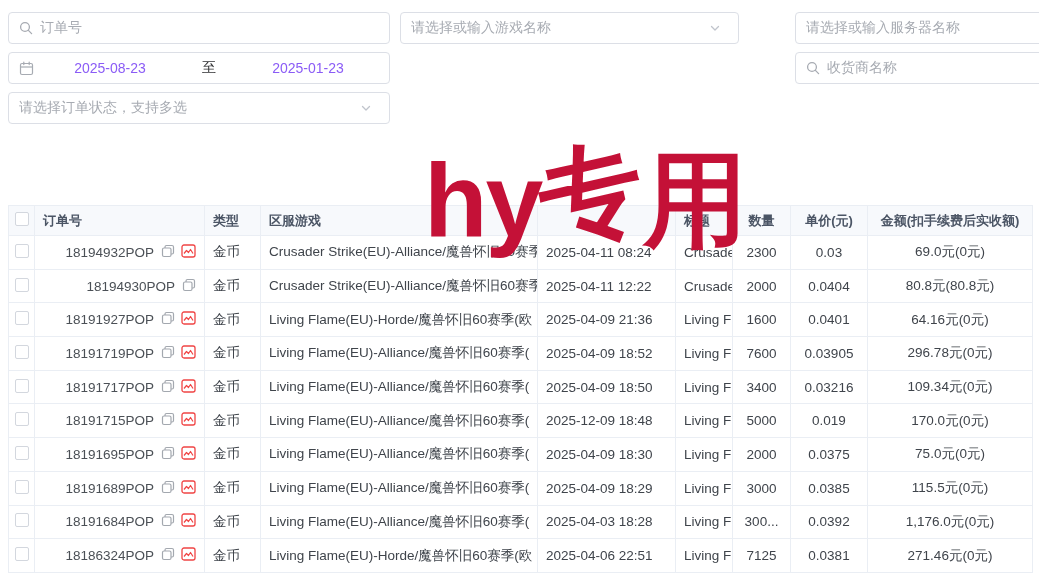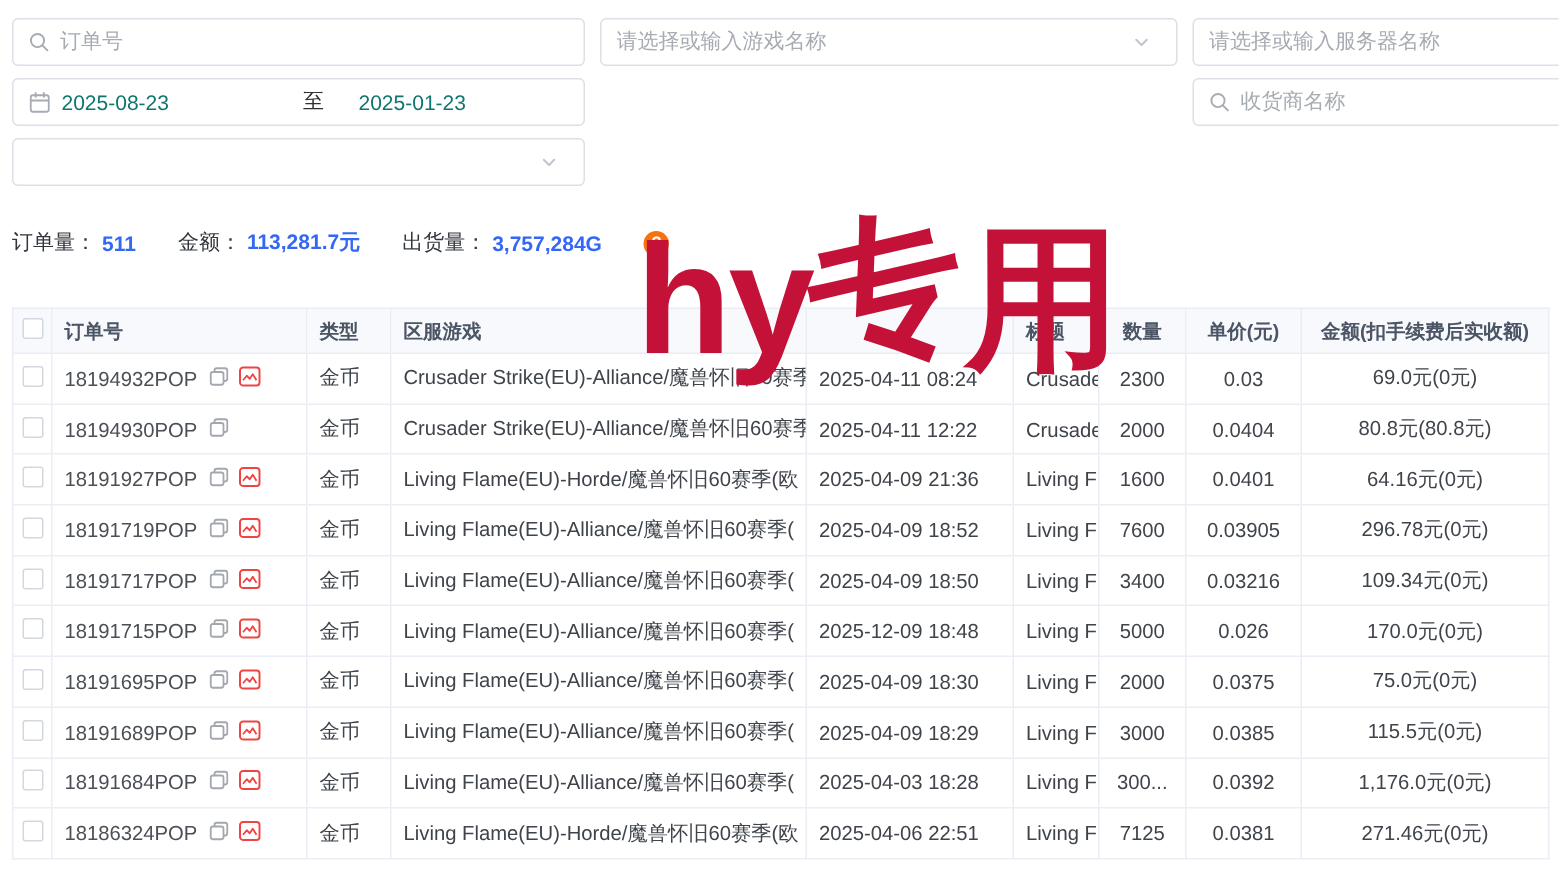--- a/index.html
+++ b/index.html
@@ -7,23 +7,23 @@
     font-family:"Liberation Sans","DejaVu Sans",sans-serif; color:#41464c; }
   .stage { position:relative; width:1039px; height:581px; }
 
   
   .field { position:absolute; height:32px; border:1px solid #dcdfe6; border-radius:4px;
     background:#fff; display:flex; align-items:center; padding:0 10px; font-size:14px; }
   .field .ph { color:#a7abb2; flex:1; white-space:nowrap; overflow:hidden; }
   .ic { display:inline-flex; align-items:center; justify-content:center; margin-right:7px; flex:none; }
   .chev { margin-left:auto; flex:none; }
   .f-r1 { top:12px; } .f-r2 { top:52px; } .f-r3 { top:92px; }
-  .f-c1 { left:8px; width:382px; } .f-c2 { left:400px; width:385px;justify-content:flex-end; } .f-c3 { left:795px; width:258px; }
+  .f-c1 { left:8px; width:382px; } .f-c2 { left:400px; width:339px;justify-content:flex-end; } .f-c3 { left:795px; width:258px; }
   .daterange { justify-content:flex-start; }
-  .daterange .dval { width:138px; text-align:left; color:#0f766e; }
+  .daterange .dval { width:138px; text-align:center; color:#8b5cf6; }
   .daterange .sep { width:60px; text-align:center; color:#303133; }
 
   
   .stats { position:absolute; left:8px; top:153px; display:flex; align-items:center;
     font-size:14px; color:#32373d; }
   .stats .lbl { margin-right:4px; }
   .stats .v { color:#3567f6; font-weight:700; margin-right:28px; }
   .help { width:17px; height:17px; border-radius:50%; background:#f5730f; color:#fff;
     font-size:11px; font-weight:700; display:inline-flex; align-items:center; justify-content:center; }
 
@@ -34,21 +34,21 @@
   .watermark .rot { display:inline-block; transform:rotate(-13deg) translateY(-6px); }
 
   
   table { position:absolute; left:8px; top:205px; width:1024px; border-collapse:collapse;
     table-layout:fixed; font-size:13.5px; }
   th,td { border:1px solid #eaeef4; padding:0 8px; white-space:nowrap; overflow:hidden;
     height:33.7px; vertical-align:middle; }
   thead th { background:#f7f9fc; color:#4b5565; font-weight:700; font-size:13px; height:30px; text-align:left; }
   td { color:#3f444b; background:#fff; }
   .ta-r { text-align:center; }
-  .cell-order { display:flex; align-items:center; gap:7px; }
+  .cell-order { display:flex; align-items:center; gap:7px;justify-content:flex-end; }
   .cell-order .num { color:#4b5056; }
   .cbx { width:14px; height:14px; border:1px solid #d3d7de; border-radius:2px; background:#fff;
     display:inline-block; }
   th.col-cb, td.col-cb { padding:0 5px; text-align:center; overflow:visible; }
   .rowicons { display:inline-flex; gap:6px; align-items:center; }
 </style>
 </head>
 <body>
 
 <div class="stage">
@@ -95,36 +95,28 @@
     <span class="ic">
       <svg width="14" height="14" viewBox="0 0 14 14">
           <circle cx="6" cy="6" r="4.4" fill="none" stroke="#a7abb2" stroke-width="1.3"></circle>
           <line x1="9.4" y1="9.4" x2="12.6" y2="12.6" stroke="#a7abb2" stroke-width="1.3" stroke-linecap="round"></line>
         </svg>
     </span>
     <span class="ph">收货商名称</span>
   </div>
 
   <div class="field f-r3 f-c1">
+    <span class="ph">请选择订单状态，支持多选</span>
     <span class="ic chev">
       <svg width="12" height="12" viewBox="0 0 12 12">
           <path d="M2.5 4.5 L6 8 L9.5 4.5" fill="none" stroke="#c0c4cc" stroke-width="1.3" stroke-linecap="round" stroke-linejoin="round"></path>
         </svg>
     </span>
   </div>
 
-  <div class="stats">
-    <span class="lbl">订单量：</span>
-    <span class="v">511</span>
-    <span class="lbl">金额：</span>
-    <span class="v">113,281.7元</span>
-    <span class="lbl">出货量：</span>
-    <span class="v">3,757,284G</span>
-    <span class="help">?</span>
-  </div>
 
   <div class="watermark"><span>hy</span><span class="rot">专</span><span>用</span></div>
 
   <table>
     <colgroup>
       <col style="width:26px">
         <col style="width:170px">
         <col style="width:56px">
         <col style="width:277px">
       <col style="width:138px">
@@ -306,21 +298,21 @@
                   </svg>
           </span>
         </span>
       </span>
           </td>
       <td>金币</td>
       <td>Living Flame(EU)-Alliance/魔兽怀旧60赛季(</td>
       <td>2025-12-09 18:48</td>
       <td>Living Fl</td>
       <td class="ta-r">5000</td>
-      <td class="ta-r">0.026</td>
+      <td class="ta-r">0.019</td>
       <td class="ta-r">170.0元(0元)</td>
     </tr>
         <tr>
       <td class="col-cb"><span class="cbx"></span></td>
       <td>
             <span class="cell-order">
         <span class="num">18191695POP</span>
         <span class="rowicons">
           <span>
             <svg width="14" height="14" viewBox="0 0 14 14">

